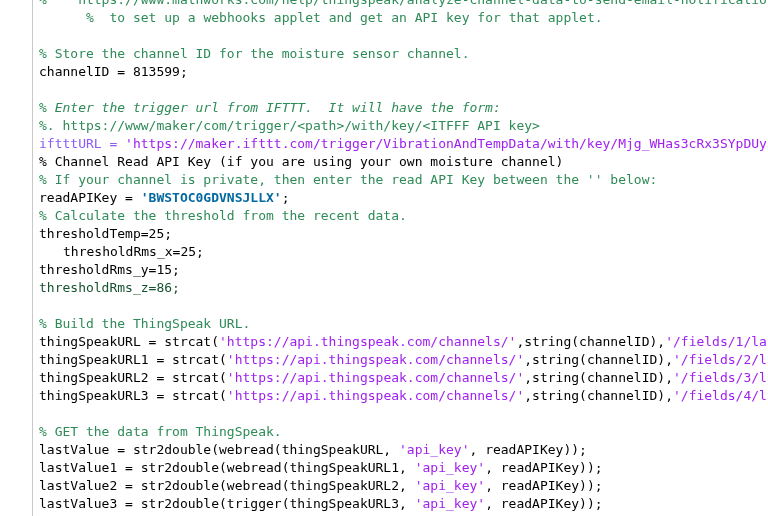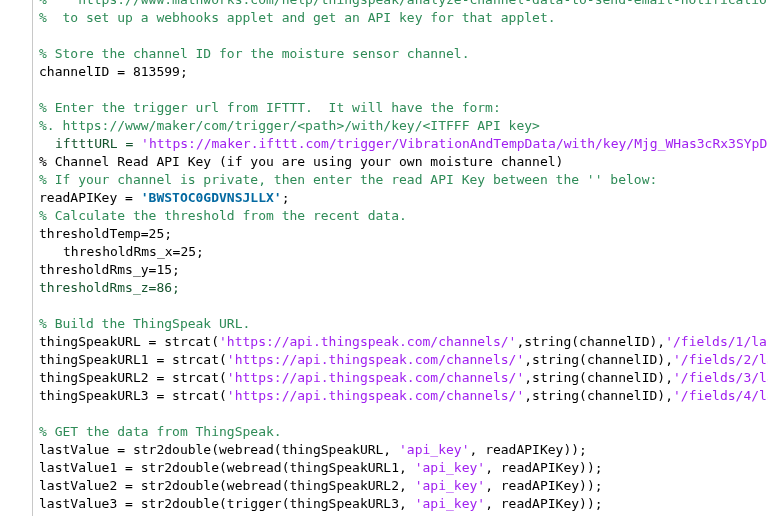--- a/index.html
+++ b/index.html
@@ -100,28 +100,28 @@
 </head>
 <body>
 
 <div id="editor" style="background: rgb(255, 255, 255);">
 
   <div class="gutter" style="border-right-color: rgb(200, 200, 200);"></div>
 
   <div class="code-surface">
     <div class="code-lines" id="code-lines">
         <div class="code-row"><span class="ln" style="color: rgb(154, 154, 154);">7</span><span class="src"><span class="tok-comment" style="color: rgb(46, 139, 87);">%    https://www.mathworks.com/help/thingspeak/analyze-channel-data-to-send-email-notification</span></span></div>
-        <div class="code-row"><span class="ln" style="color: rgb(154, 154, 154);">8</span><span class="src"><span class="tok-comment" style="color: rgb(46, 139, 87);">%  to set up a webhooks applet and get an API key for that applet.</span></span></div>
+        <div class="code-row"><span class="ln" style="color: rgb(154, 154, 154);">8</span><span class="src"><span class="tok-comment" style="color: rgb(46, 139, 87); margin-left: 47px;">%  to set up a webhooks applet and get an API key for that applet.</span></span></div>
         <div class="code-row"><span class="ln" style="color: rgb(154, 154, 154);">9</span><span class="src"><span class="tok-plain" style="color: rgb(0, 0, 0);"></span></span></div>
         <div class="code-row"><span class="ln" style="color: rgb(154, 154, 154);">10</span><span class="src"><span class="tok-comment" style="color: rgb(46, 139, 87);">% Store the channel ID for the moisture sensor channel.</span></span></div>
         <div class="code-row"><span class="ln" style="color: rgb(154, 154, 154);">11</span><span class="src"><span class="tok-plain" style="color: rgb(0, 0, 0);">channelID = 813599;</span></span></div>
         <div class="code-row"><span class="ln" style="color: rgb(154, 154, 154);">12</span><span class="src"><span class="tok-plain" style="color: rgb(0, 0, 0);"></span></span></div>
-        <div class="code-row"><span class="ln" style="color: rgb(154, 154, 154);">13</span><span class="src"><span class="tok-comment" style="color: rgb(46, 139, 87);">% Enter the trigger url from IFTTT.  It will have the form:</span></span></div>
+        <div class="code-row"><span class="ln" style="color: rgb(154, 154, 154);">13</span><span class="src"><span class="tok-comment" style="color: rgb(46, 139, 87); font-style: italic;">% Enter the trigger url from IFTTT.  It will have the form:</span></span></div>
         <div class="code-row"><span class="ln" style="color: rgb(154, 154, 154);">14</span><span class="src"><span class="tok-comment" style="color: rgb(46, 139, 87);">%. https://www/maker/com/trigger/&lt;path&gt;/with/key/&lt;ITFFF API key&gt;</span></span></div>
-        <div class="code-row"><span class="ln" style="color: rgb(154, 154, 154);">15</span><span class="src"><span class="tok-plain" style="color: #14532d; margin-left: 16px;">iftttURL = </span><span class="tok-string" style="color: rgb(160, 32, 240);">'https://maker.ifttt.com/trigger/VibrationAndTempData/with/key/Mjg_WHas3cRx3SYpDUy3u</span></span></div>
+        <div class="code-row"><span class="ln" style="color: rgb(154, 154, 154);">15</span><span class="src"><span class="tok-plain" style="color: #8b5cf6;">iftttURL = </span><span class="tok-string" style="color: rgb(160, 32, 240);">'https://maker.ifttt.com/trigger/VibrationAndTempData/with/key/Mjg_WHas3cRx3SYpDUy3u</span></span></div>
         <div class="code-row"><span class="ln" style="color: rgb(154, 154, 154);">16</span><span class="src"><span class="tok-comment" style="color: #000000;">% Channel Read API Key (if you are using your own moisture channel)</span></span></div>
         <div class="code-row"><span class="ln" style="color: rgb(154, 154, 154);">17</span><span class="src"><span class="tok-comment" style="color: rgb(46, 139, 87);">% If your channel is private, then enter the read API Key between the '' below:</span></span></div>
         <div class="code-row"><span class="ln" style="color: rgb(154, 154, 154);">18</span><span class="src"><span class="tok-plain" style="color: rgb(0, 0, 0);">readAPIKey = </span><span class="tok-string" style="color: #0369a1; font-weight: bold;">'BWSTOC0GDVNSJLLX'</span><span class="tok-plain" style="color: rgb(0, 0, 0);">;</span></span></div>
         <div class="code-row"><span class="ln" style="color: rgb(154, 154, 154);">19</span><span class="src"><span class="tok-comment" style="color: rgb(46, 139, 87);">% Calculate the threshold from the recent data.</span></span></div>
         <div class="code-row"><span class="ln" style="color: rgb(154, 154, 154);">20</span><span class="src"><span class="tok-plain" style="color: rgb(0, 0, 0);">thresholdTemp=25;</span></span></div>
         <div class="code-row"><span class="ln" style="color: rgb(154, 154, 154);">21</span><span class="src"><span class="tok-plain" style="color: rgb(0, 0, 0); margin-left: 24px;">thresholdRms_x=25;</span></span></div>
         <div class="code-row"><span class="ln" style="color: rgb(154, 154, 154);">22</span><span class="src"><span class="tok-plain" style="color: rgb(0, 0, 0);">thresholdRms_y=15;</span></span></div>
         <div class="code-row"><span class="ln" style="color: rgb(154, 154, 154);">23</span><span class="src"><span class="tok-plain" style="color: #14532d;">thresholdRms_z=86;</span></span></div>
         <div class="code-row"><span class="ln" style="color: rgb(154, 154, 154);">24</span><span class="src"><span class="tok-plain" style="color: rgb(0, 0, 0);"></span></span></div>
         <div class="code-row"><span class="ln" style="color: rgb(154, 154, 154);">25</span><span class="src"><span class="tok-comment" style="color: rgb(46, 139, 87); text-align: center;">% Build the ThingSpeak URL.</span></span></div>

